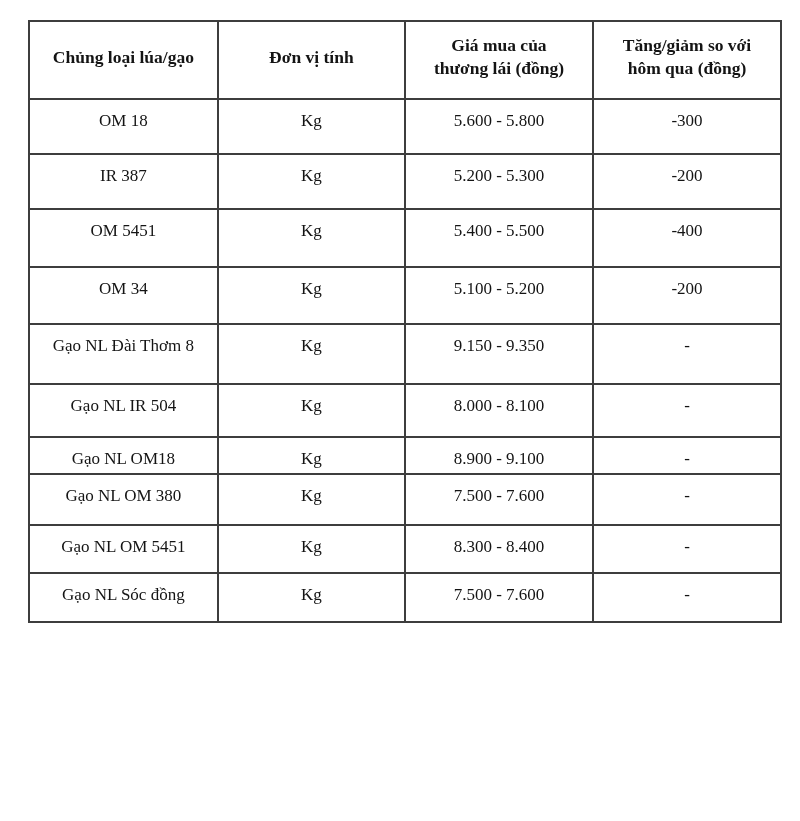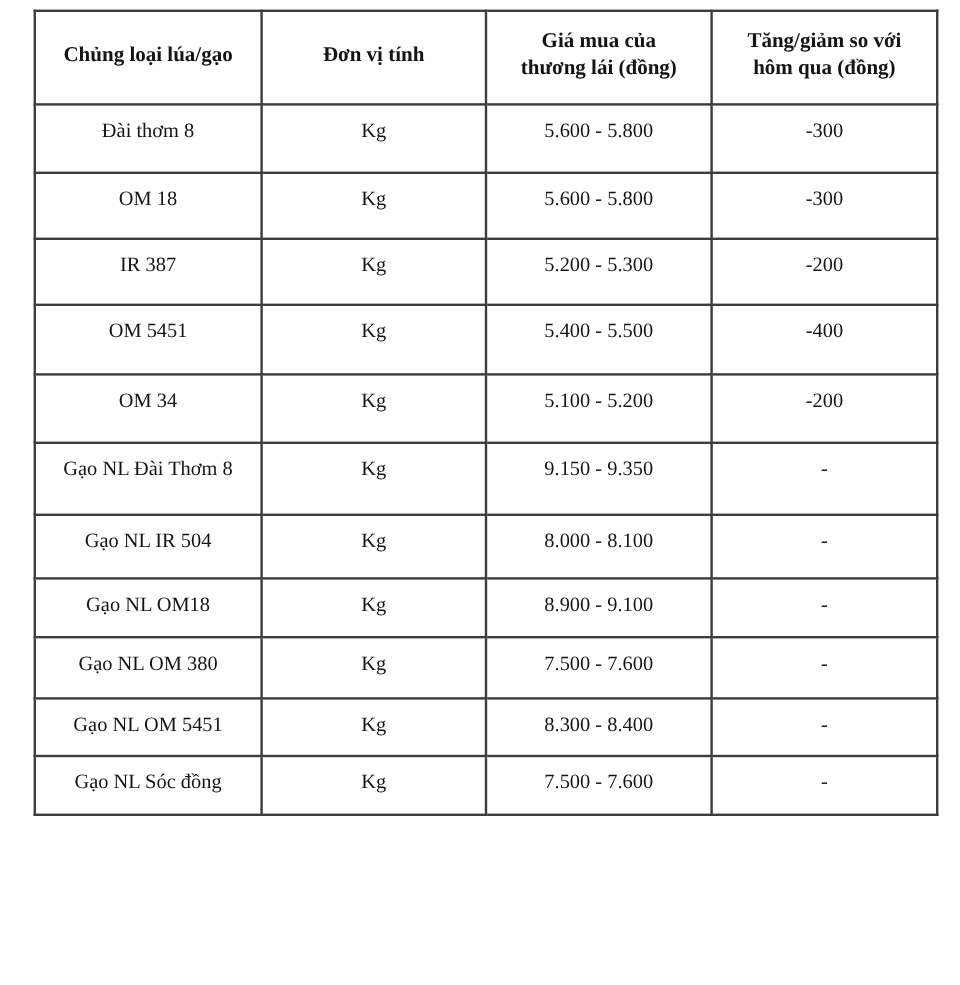--- a/index.html
+++ b/index.html
@@ -10,21 +10,21 @@
   body {
     width: 800px;
     height: 821px;
     position: relative;
     font-family: "Liberation Serif", serif;
     color: #141414;
   }
   table.price-table {
     position: absolute;
     left: 28px;
-    top: 8px;
+    top: 20px;
     width: 754px;
     border-collapse: collapse;
     table-layout: fixed;
   }
   table.price-table th,
   table.price-table td {
     border: 2px solid #3d3d3d;
     text-align: center;
     overflow: hidden;
   }
@@ -57,26 +57,20 @@
     <tr style="height:78px">
       <th>Chủng loại lúa/gạo</th>
       <th>Đơn vị tính</th>
       <th>Giá mua của
 thương lái (đồng)</th>
       <th>Tăng/giảm so với
 hôm qua (đồng)</th>
     </tr>
   </thead>
   <tbody>
-    <tr style="height:57px">
-      <td>Đài thơm 8</td>
-      <td>Kg</td>
-      <td>5.600 - 5.800</td>
-      <td>-300</td>
-    </tr>
     <tr style="height:55px">
       <td>OM 18</td>
       <td>Kg</td>
       <td>5.600 - 5.800</td>
       <td>-300</td>
     </tr>
     <tr style="height:55px">
       <td>IR 387</td>
       <td>Kg</td>
       <td>5.200 - 5.300</td>
@@ -99,21 +93,21 @@
       <td>Kg</td>
       <td>9.150 - 9.350</td>
       <td>-</td>
     </tr>
     <tr style="height:53px">
       <td>Gạo NL IR 504</td>
       <td>Kg</td>
       <td>8.000 - 8.100</td>
       <td>-</td>
     </tr>
-    <tr style="height:49px">
+    <tr style="height:37px">
       <td>Gạo NL OM18</td>
       <td>Kg</td>
       <td>8.900 - 9.100</td>
       <td>-</td>
     </tr>
     <tr style="height:51px">
       <td>Gạo NL OM 380</td>
       <td>Kg</td>
       <td>7.500 - 7.600</td>
       <td>-</td>

